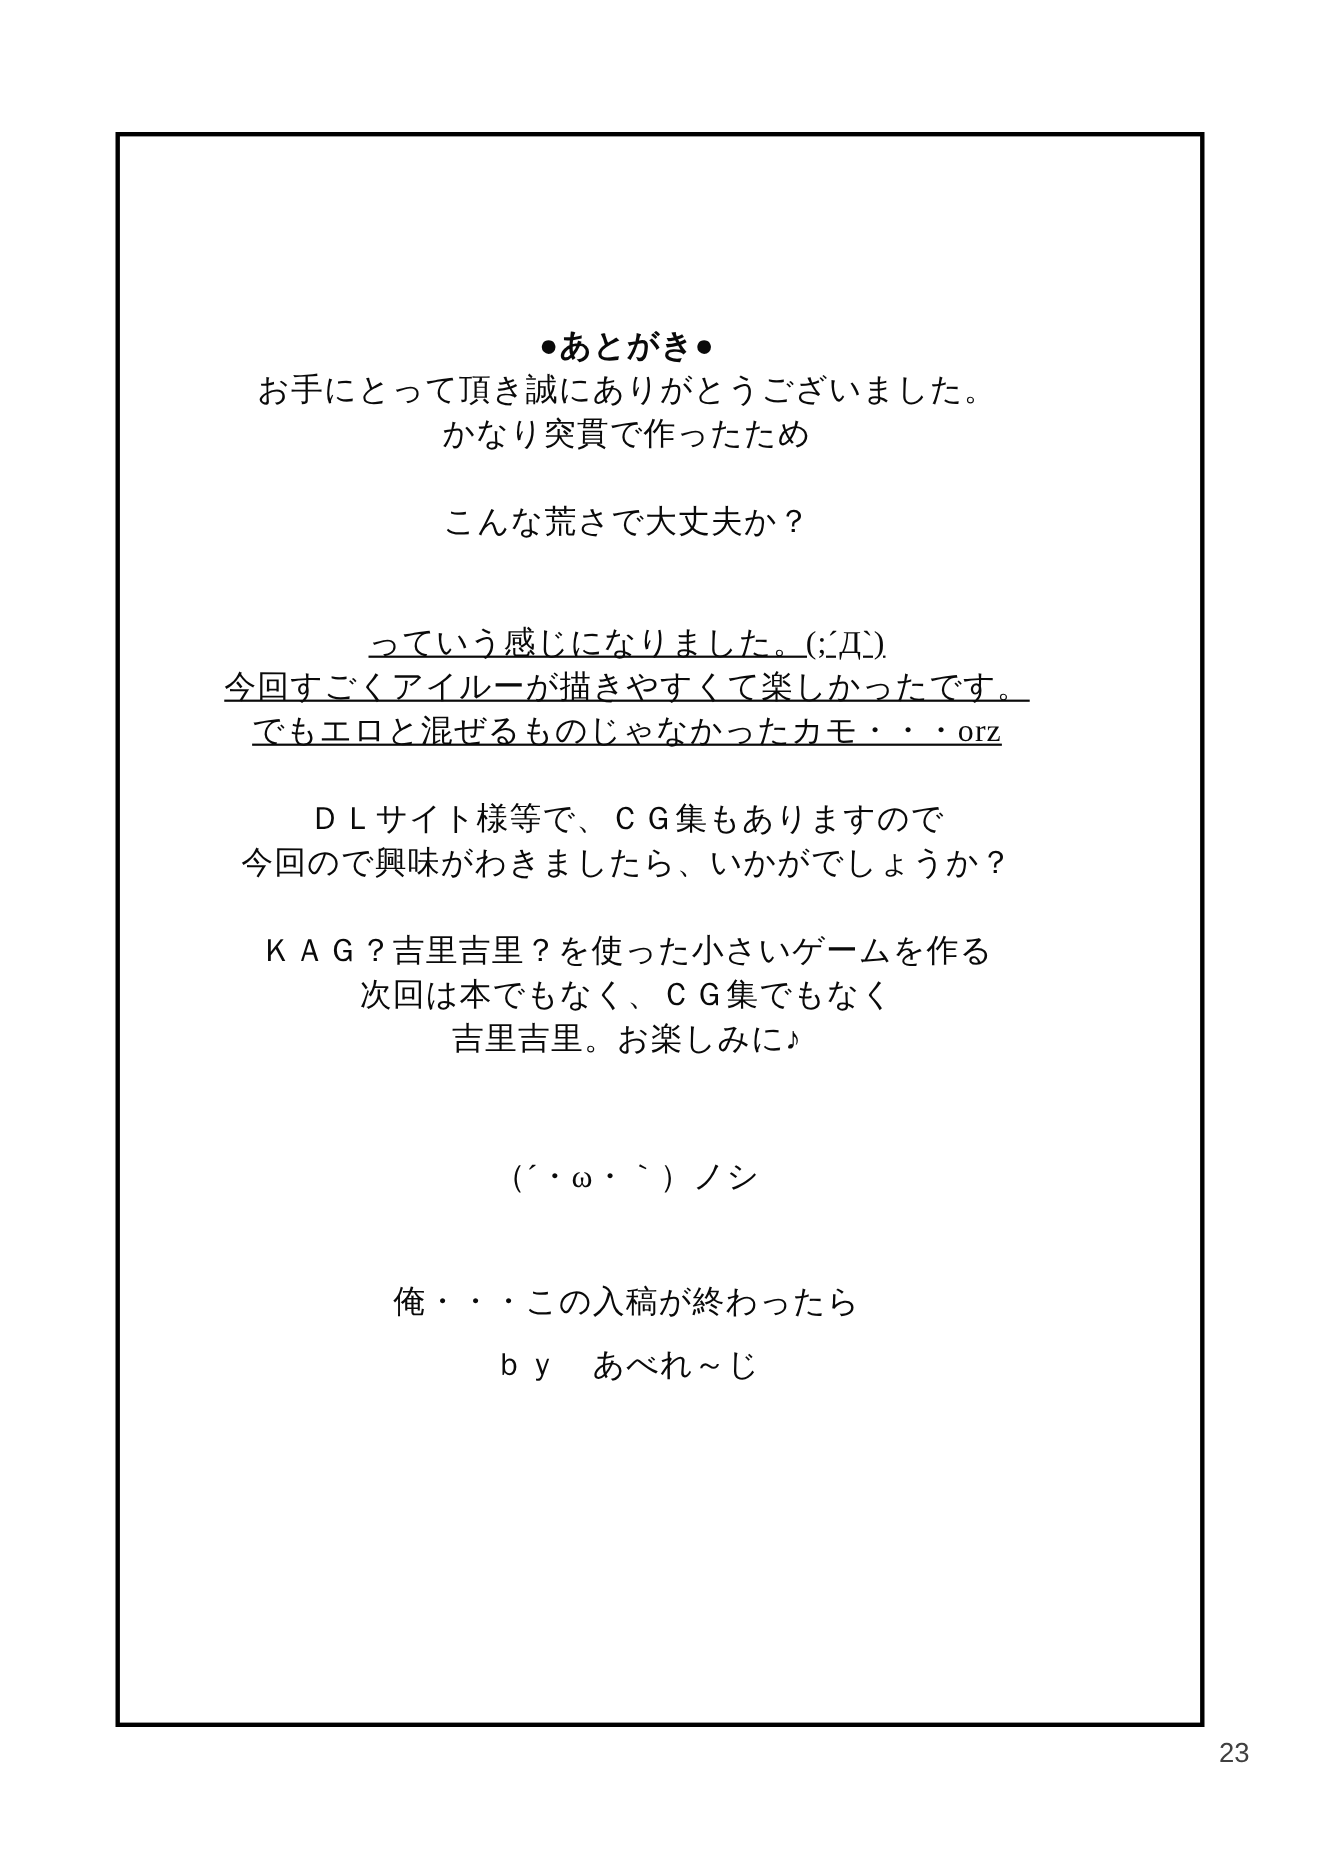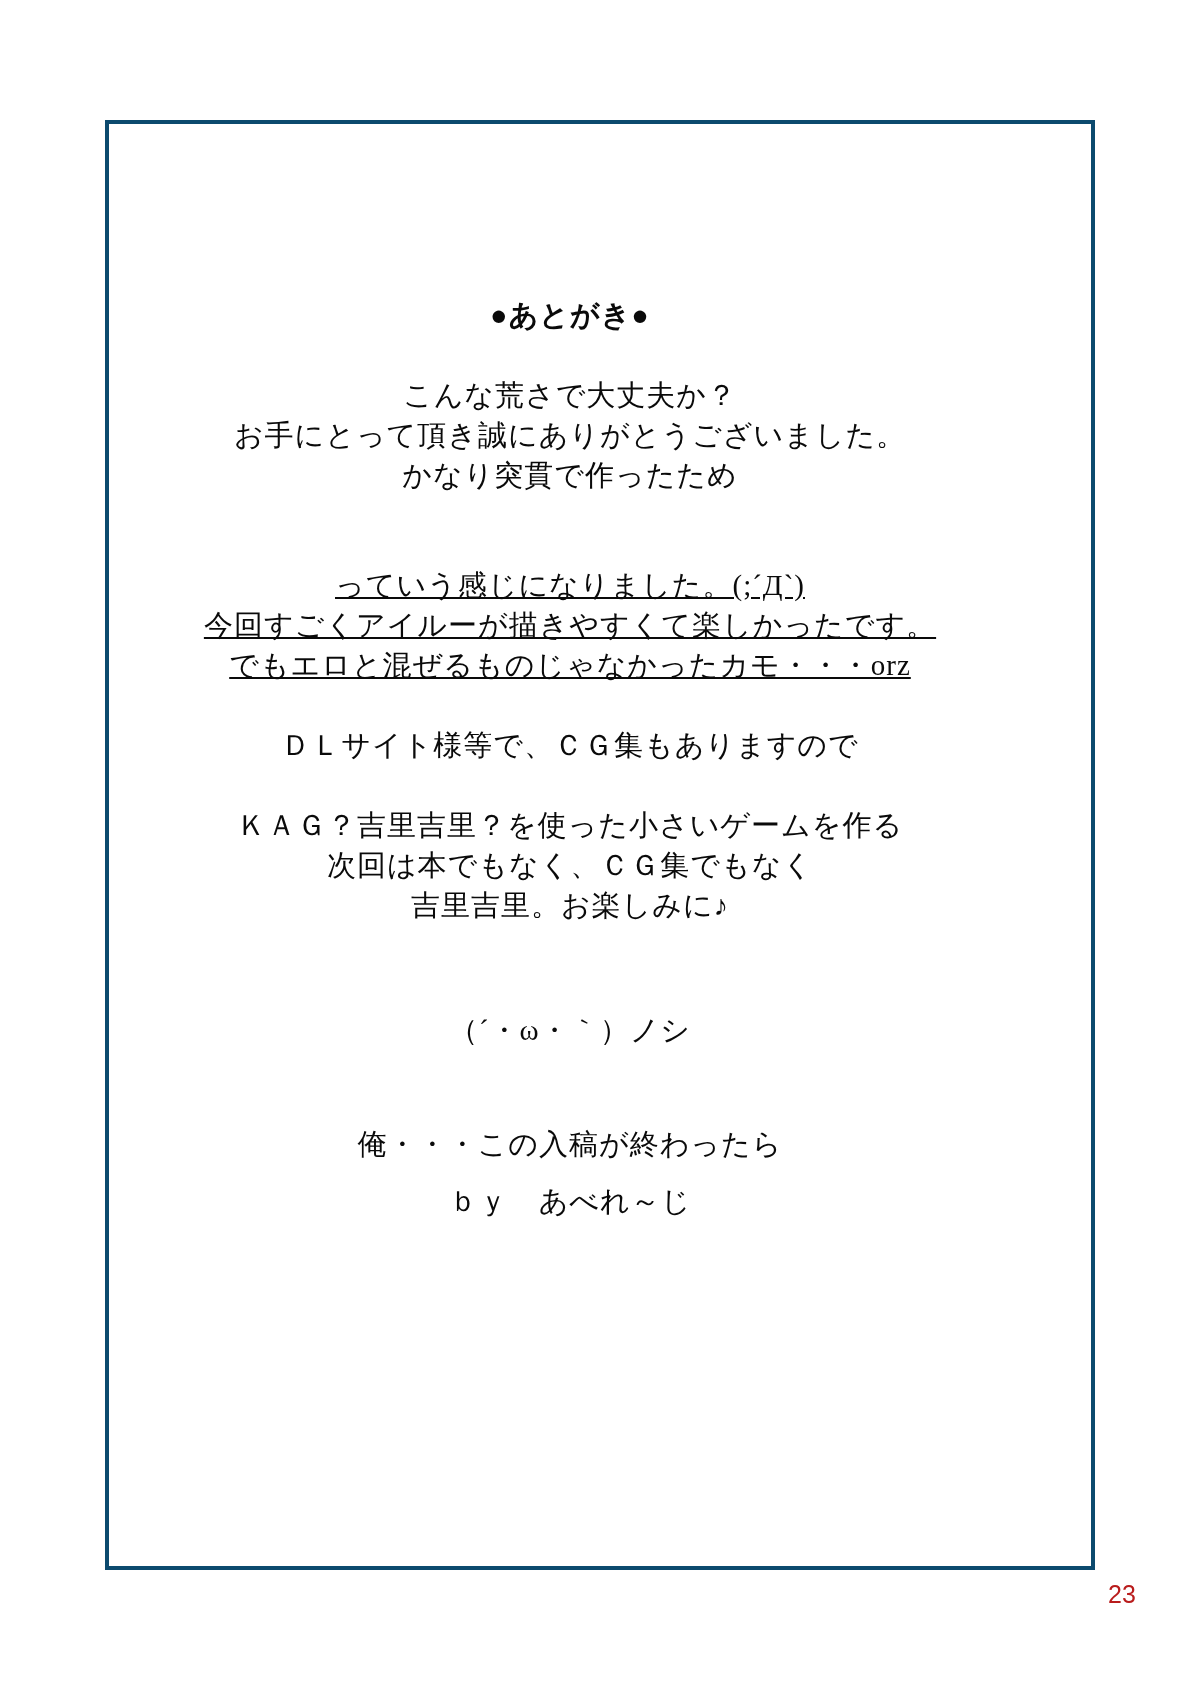--- a/index.html
+++ b/index.html
@@ -17,21 +17,21 @@
     background: #ffffff;
     font-family: "Liberation Serif", "DejaVu Serif", serif;
     color: #0a0a0a;
   }
   .frame {
     position: absolute;
     left: 105px;
     top: 120px;
     width: 990px;
     height: 1450px;
-    border: 4px solid #0c4a6e;
+    border: 4px solid #000000;
     box-sizing: border-box;
     background: #ffffff;
   }
   .content {
     padding-top: 171px;
     padding-right: 60px;
     text-align: center;
   }
   .line {
     font-size: 29px;
@@ -49,49 +49,50 @@
   .m70 { margin-top: 70px; text-decoration: underline; }
   .m85 { margin-top: 85px; }
   .pagenum {
     position: absolute;
     left: 1100px;
     top: 1580px;
     width: 44px;
     text-align: center;
     font-family: "Liberation Sans", "DejaVu Sans", sans-serif;
     font-size: 25px;
-    color: #b91c1c;
+    color: #404040;
   }
 </style>
 </head>
 <body>
 
 <div class="page">
   <div class="frame">
     <div class="content">
 
       <div class="line title">●あとがき●</div>
 
-      <div class="para m40">
-        <div class="line">こんな荒さで大丈夫か？</div>
-      </div>
-
       <div class="para">
         <div class="line">お手にとって頂き誠にありがとうございました。</div>
         <div class="line">かなり突貫で作ったため</div>
+      </div>
+
+      <div class="para m40">
+        <div class="line">こんな荒さで大丈夫か？</div>
       </div>
 
       <div class="para m70">
         <div class="line">っていう感じになりました。(;´Д`)</div>
         <div class="line">今回すごくアイルーが描きやすくて楽しかったです。</div>
         <div class="line">でもエロと混ぜるものじゃなかったカモ・・・orz</div>
       </div>
 
       <div class="para m40">
         <div class="line">ＤＬサイト様等で、ＣＧ集もありますので</div>
+        <div class="line">今回ので興味がわきましたら、いかがでしょうか？</div>
       </div>
 
       <div class="para m40">
         <div class="line">ＫＡＧ？吉里吉里？を使った小さいゲームを作る</div>
         <div class="line">次回は本でもなく、ＣＧ集でもなく</div>
         <div class="line">吉里吉里。お楽しみに♪</div>
       </div>
 
       <div class="para m85">
         <div class="line">（´・ω・｀）ノシ</div>

